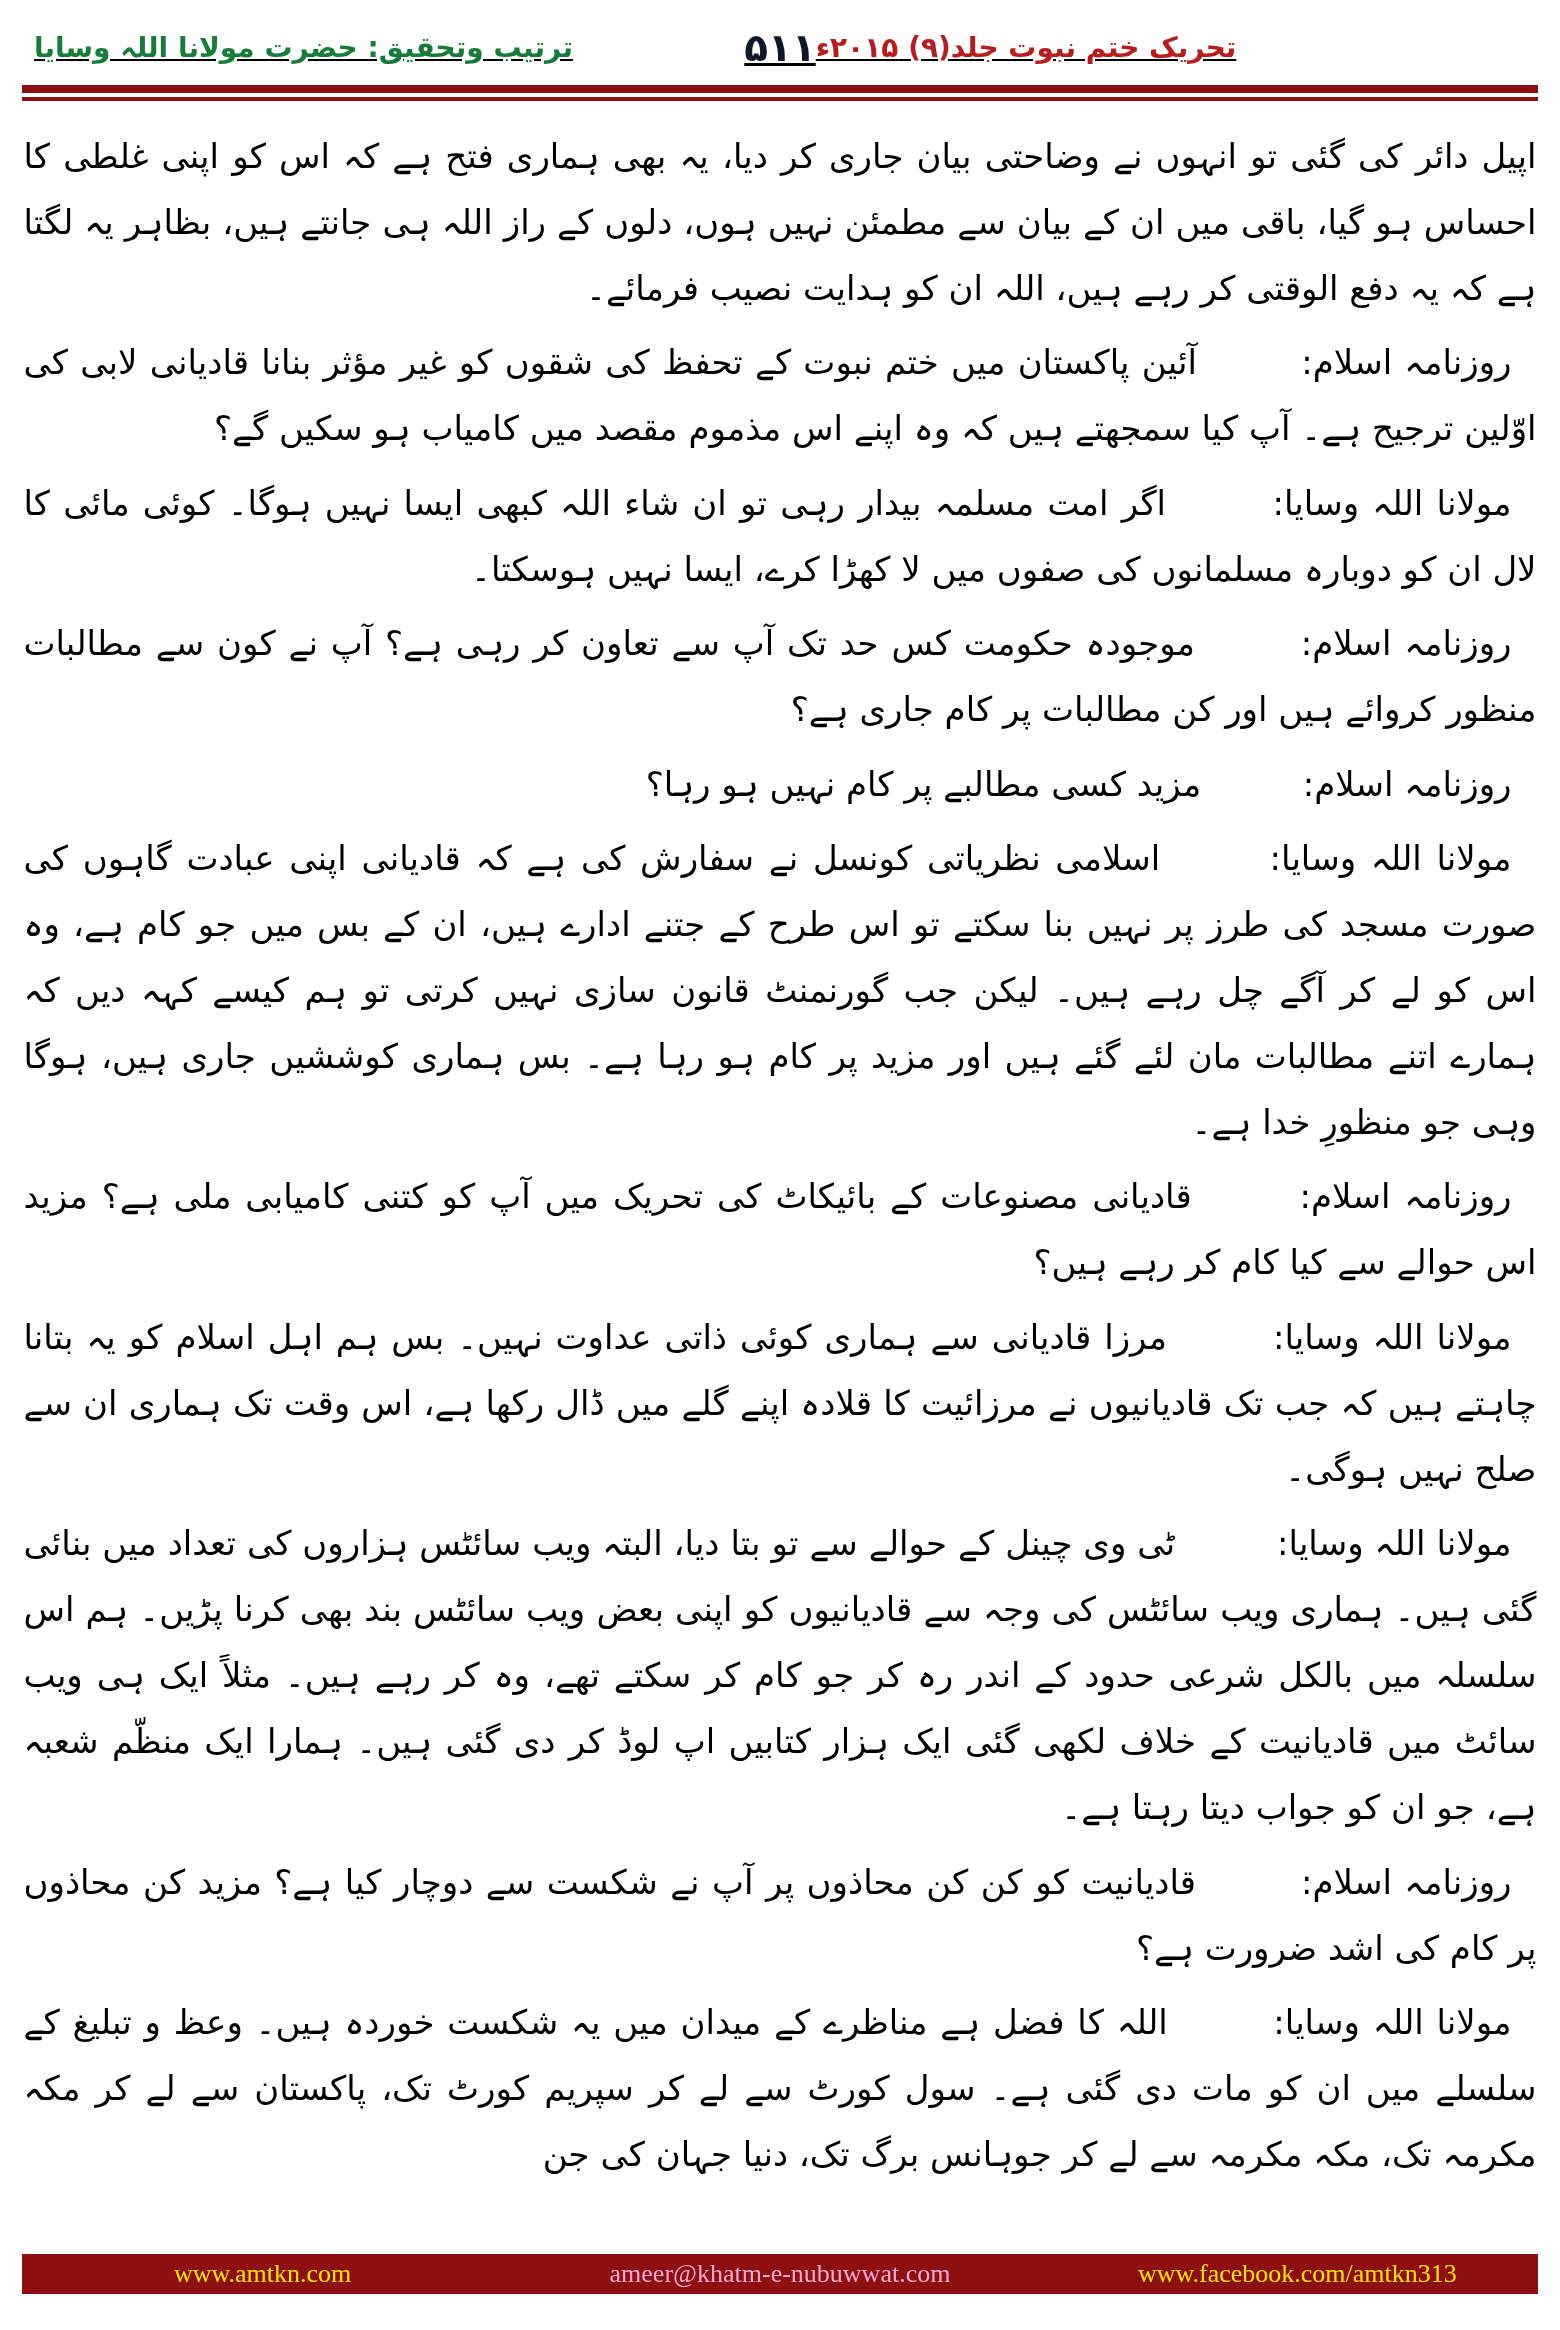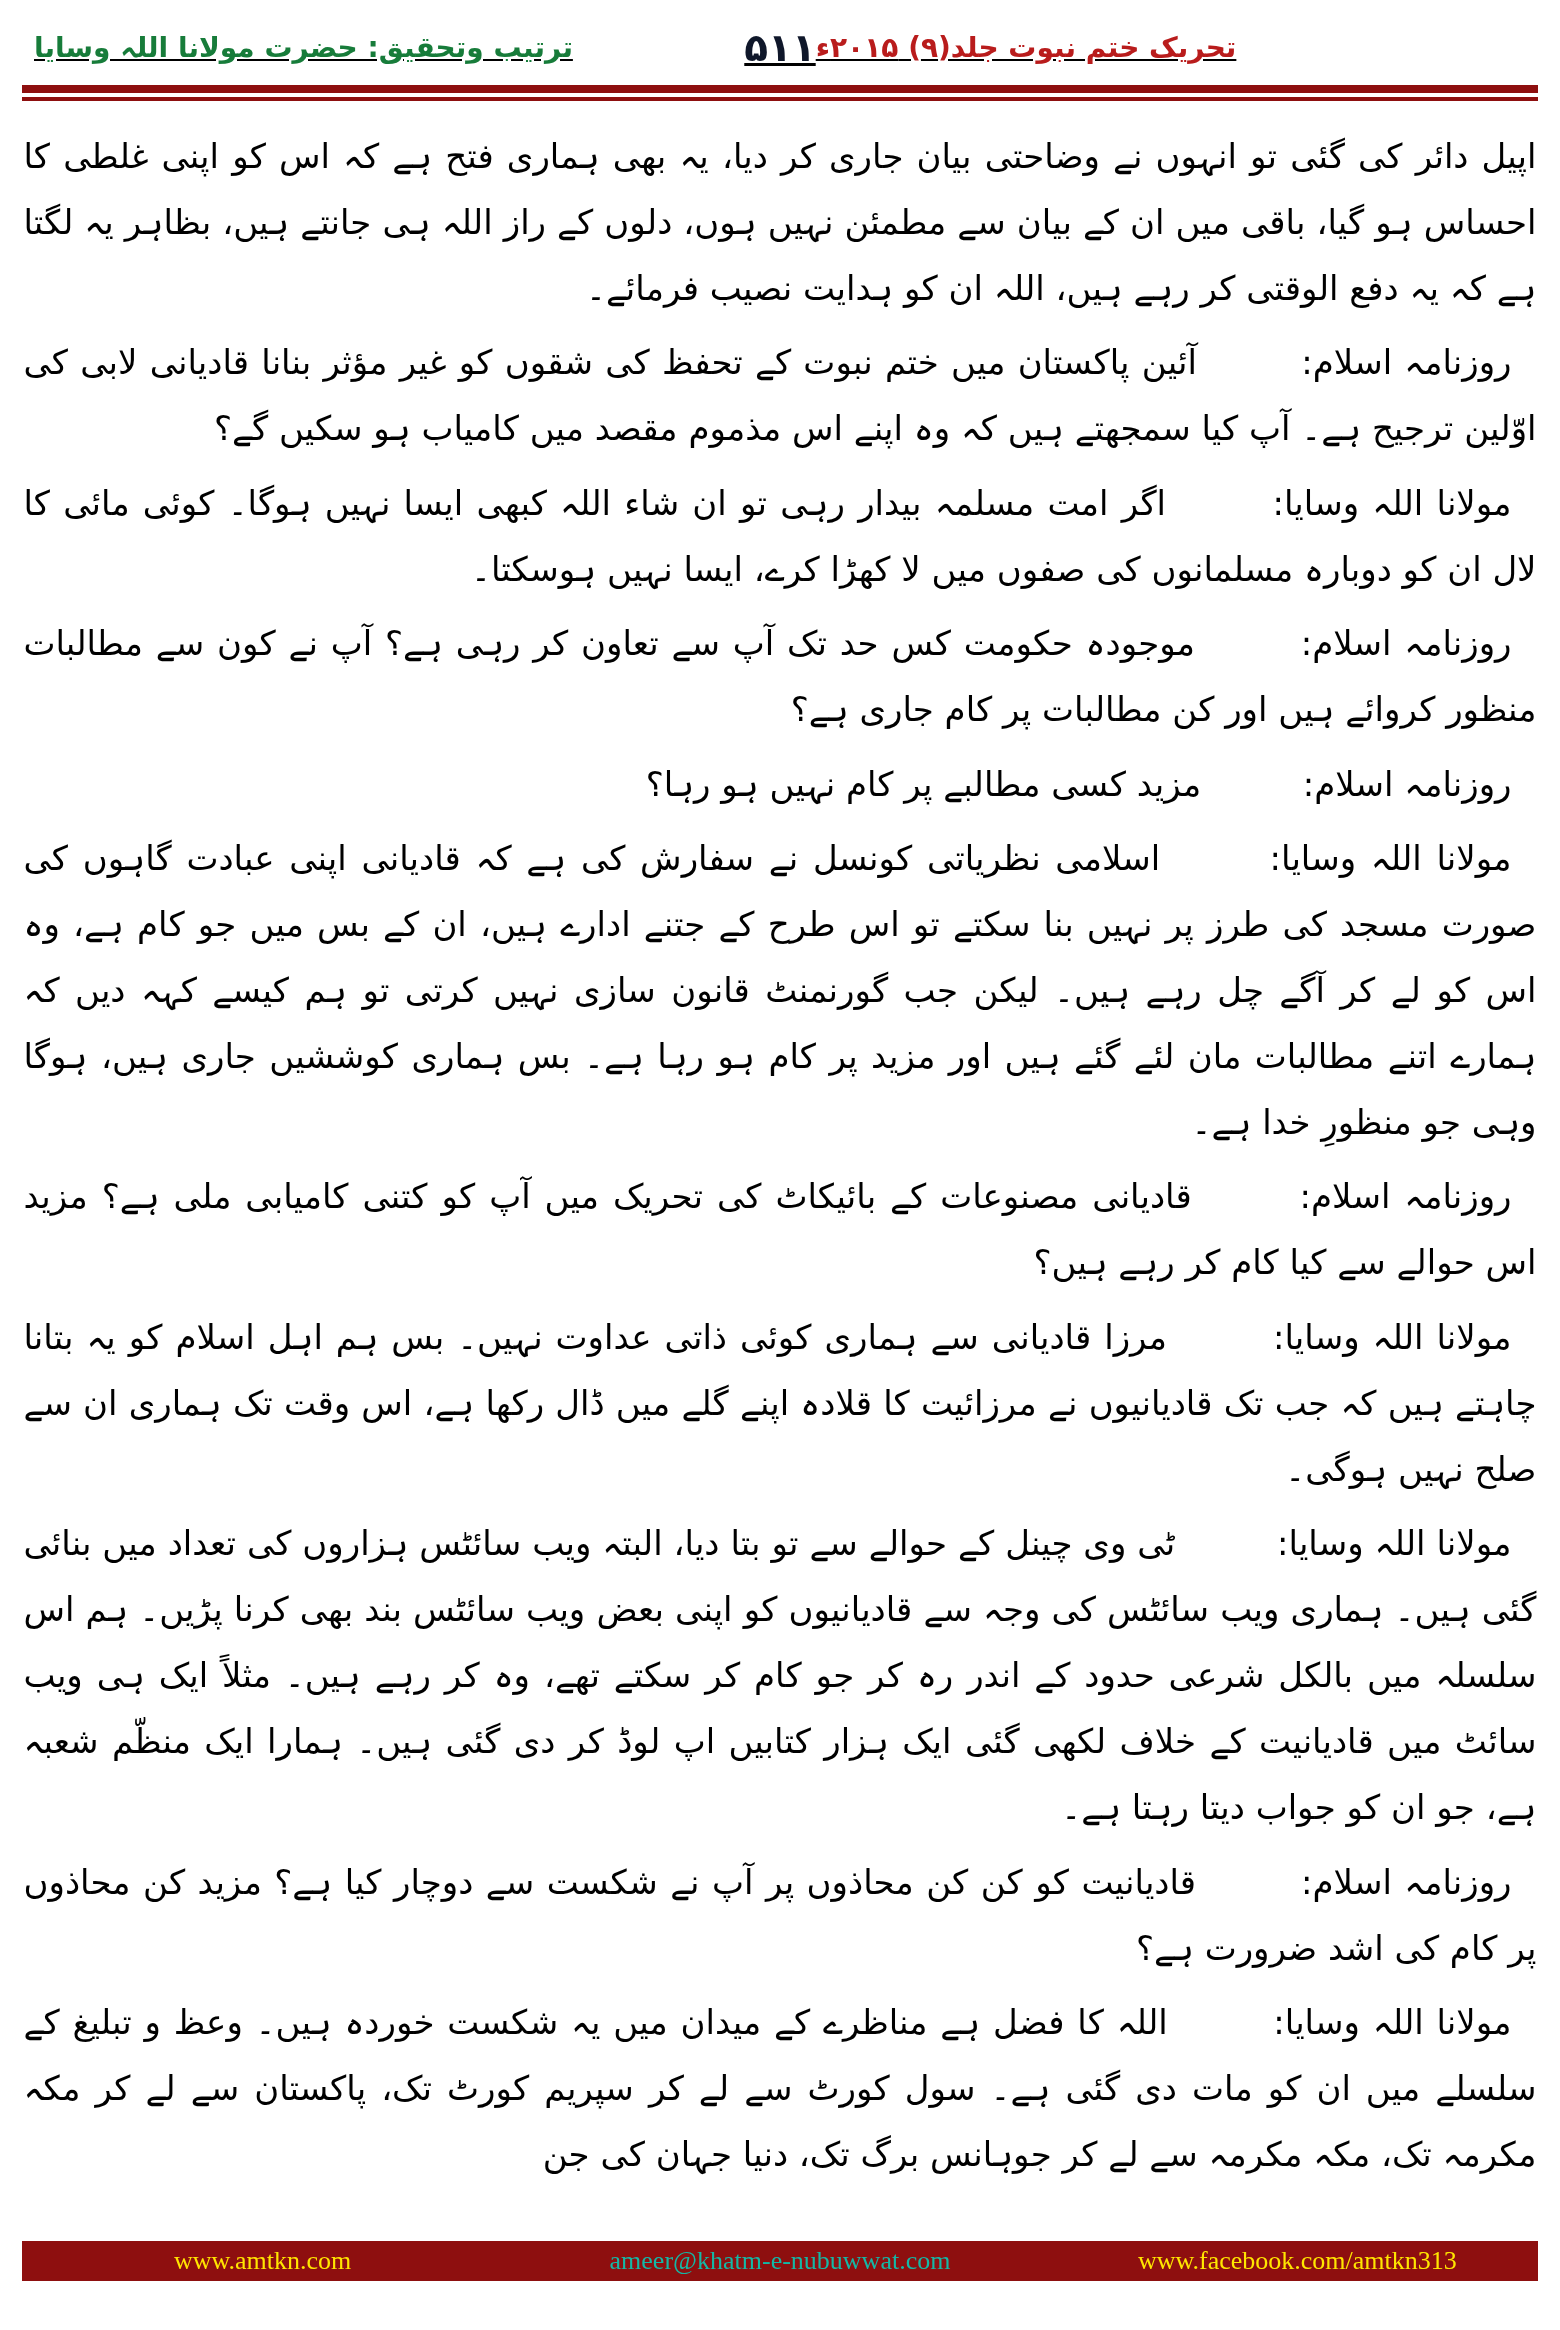--- a/index.html
+++ b/index.html
@@ -55,33 +55,33 @@
     line-height:66px;
     text-align:justify;
   }
   .body p{ margin:0 0 8.4px 0; }
   .qa{ margin:0 0 8.4px 0; text-indent:25px; }
   .speaker{ font-weight:normal; white-space:nowrap; }
   .tab-gap{ display:inline-block; width:80px; }
   
   .footer{
     position:absolute;
-    left:22px; right:22px; bottom:49px;
+    left:22px; right:22px; bottom:36px;
     height:40px;
     background:#8e0f0f;
     display:grid;
     grid-template-columns:1fr 1.15fr 1fr;
     align-items:center;
     direction:ltr;
     font-family:"Liberation Serif","DejaVu Serif",serif;
     font-size:26px;
   }
   .footer div{ text-align:center; }
   .footer .site{ color:#ffe600; }
-  .footer .mail{ color:#14b8a6; }
+  .footer .mail{ color:#f9a8d4; }
   .footer .fb{   color:#ffe600; }
 </style>
 </head>
 <body>
 
 <div class="page">
 
   <div class="header">
     <div class="left">ترتیب وتحقیق: حضرت مولانا اللہ وسایا</div>
     <div class="center">۵۱۱</div>

